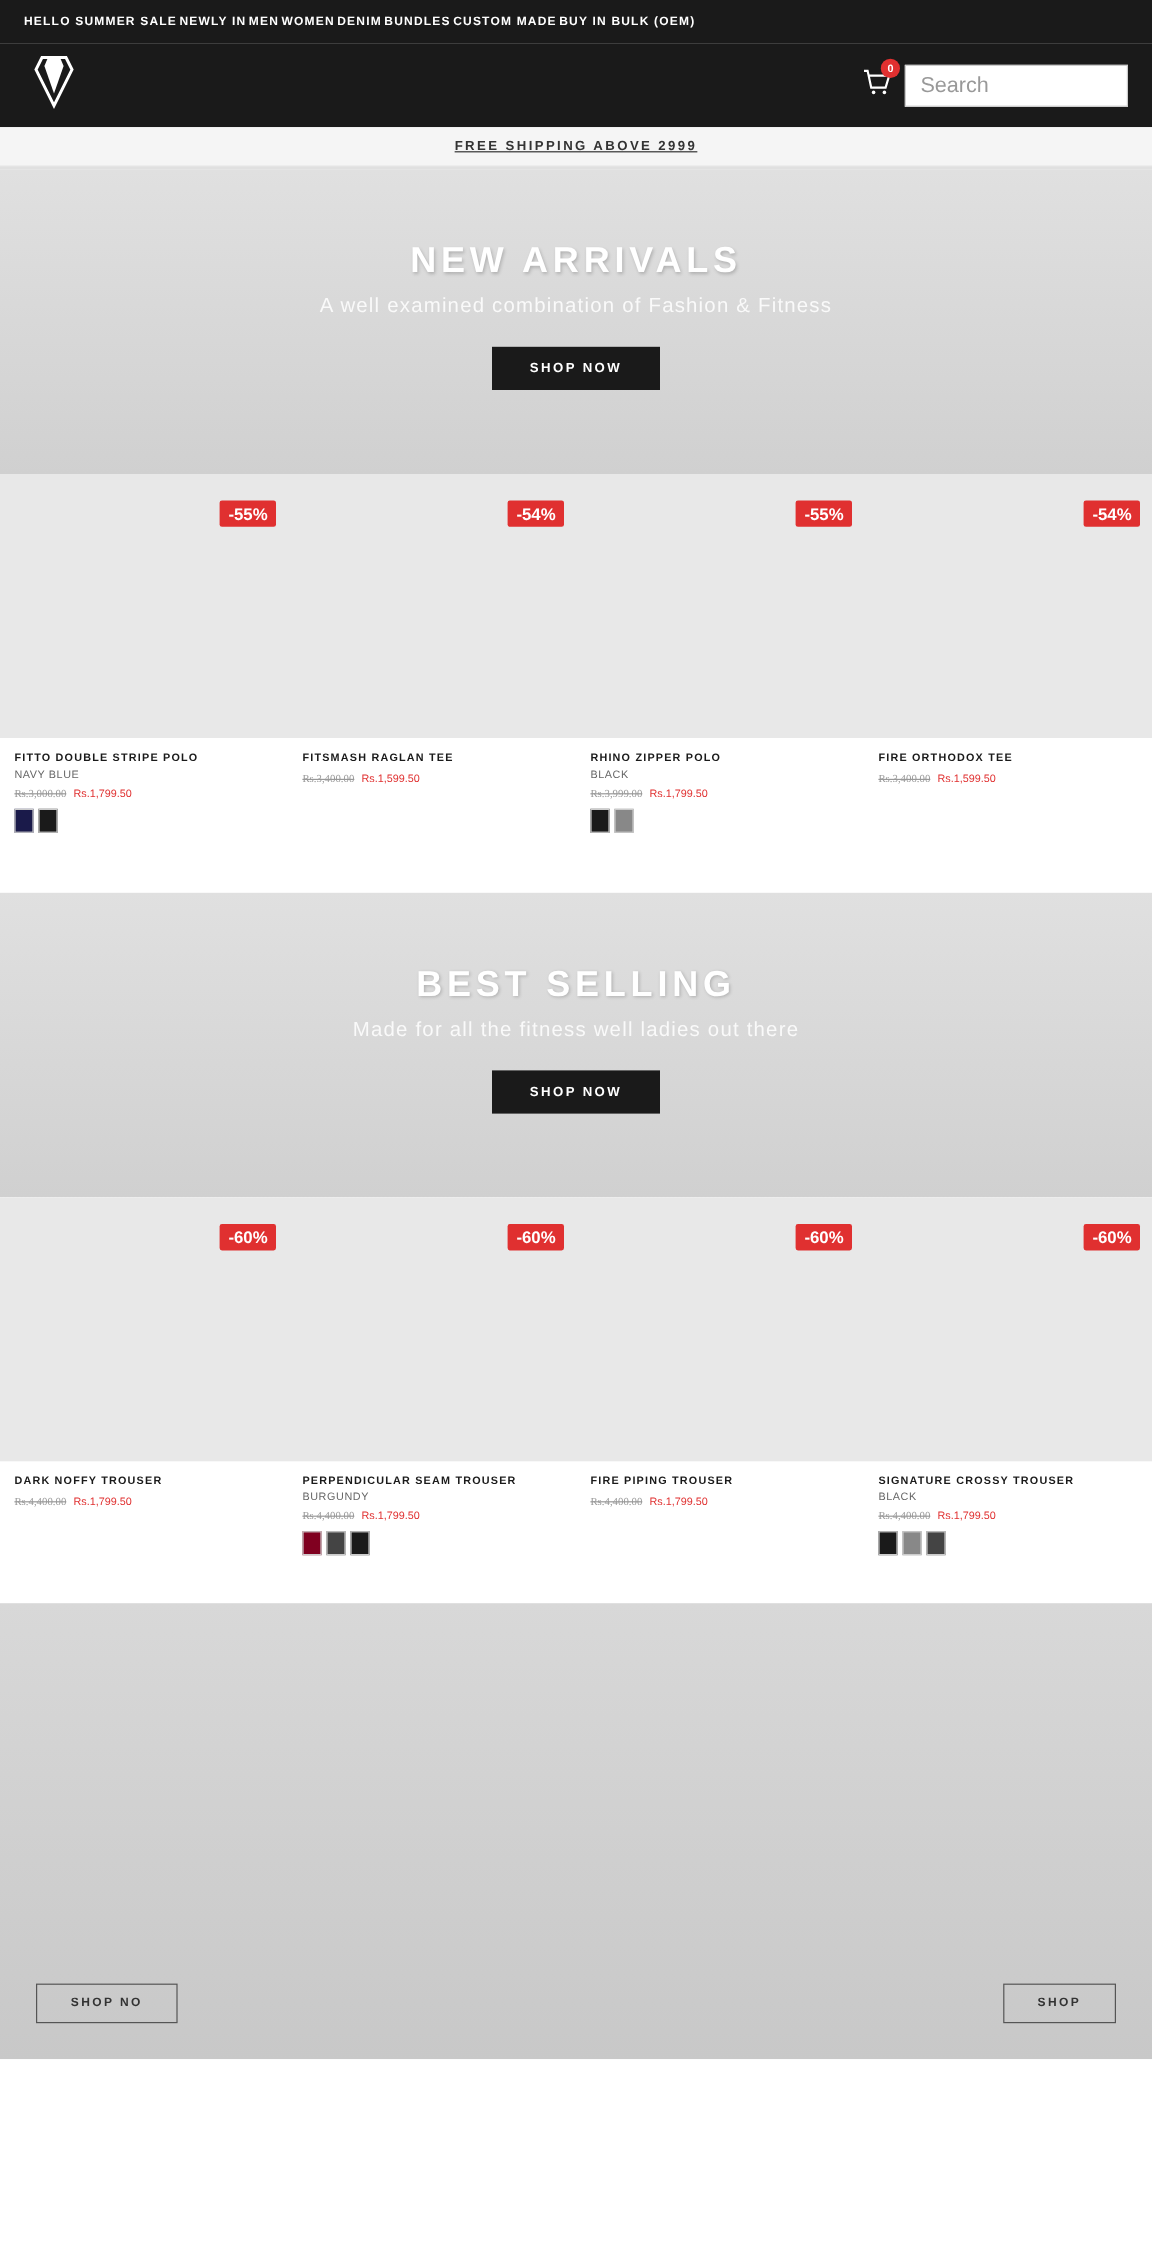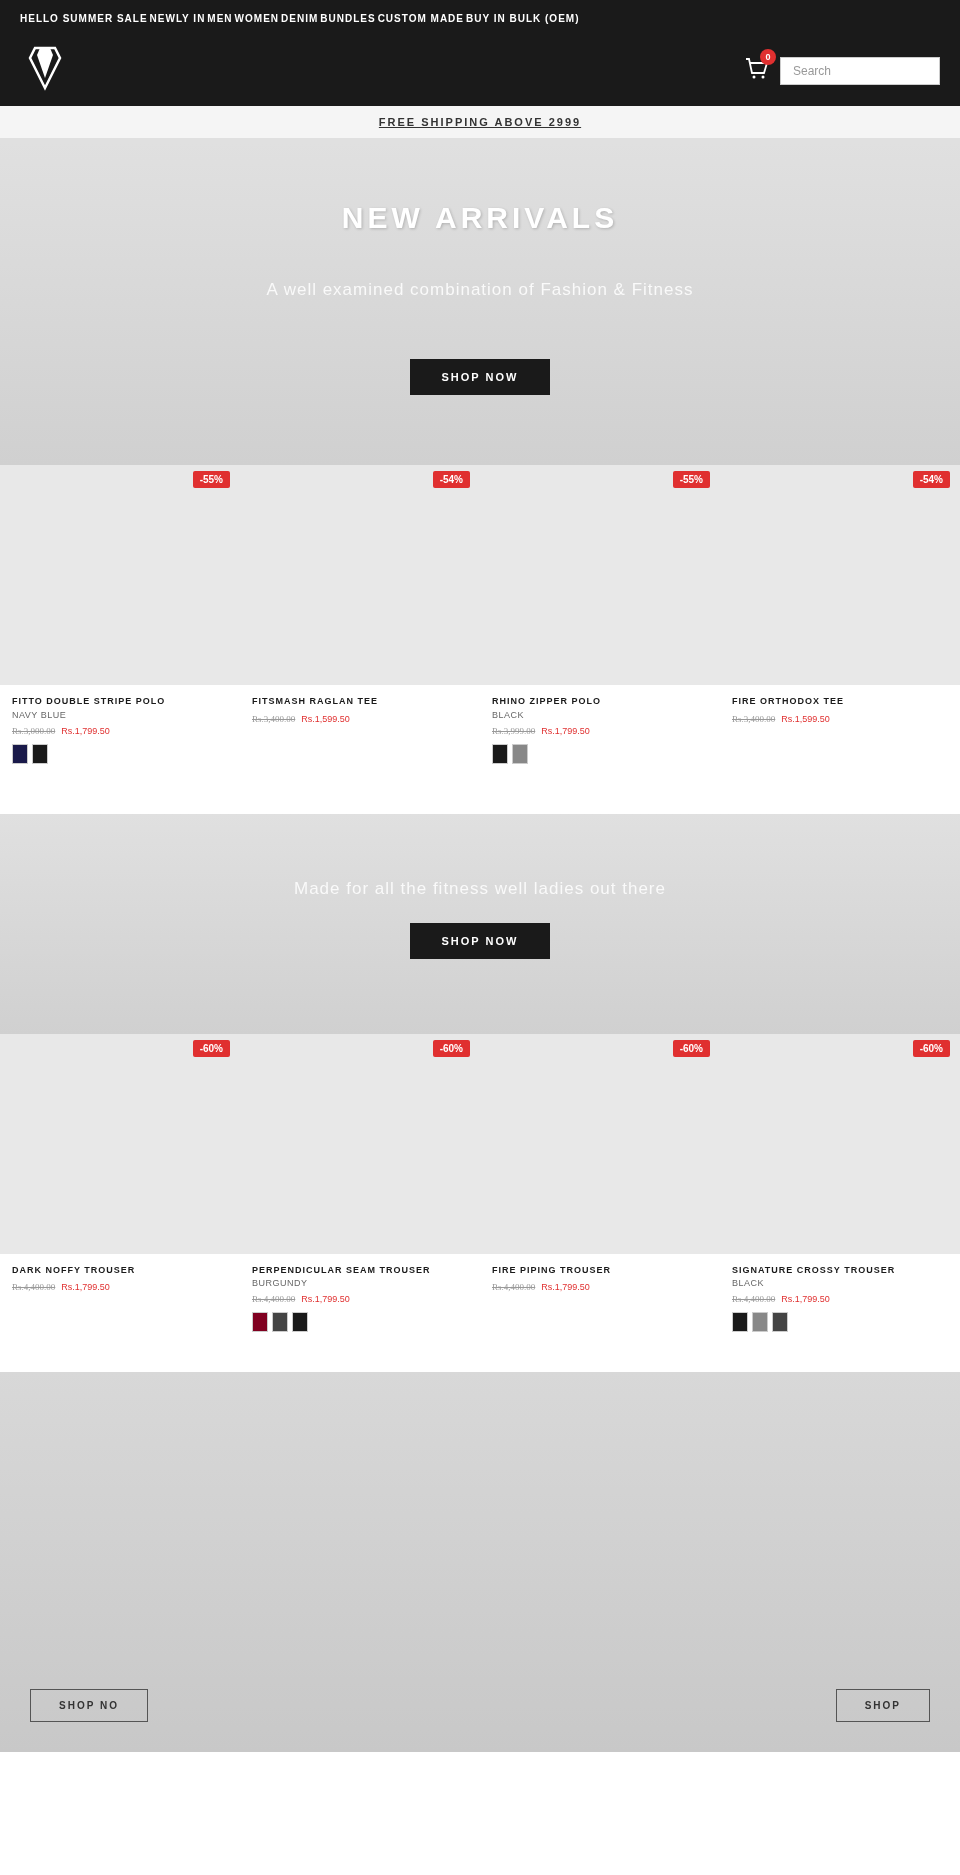--- a/index.html
+++ b/index.html
@@ -64,22 +64,22 @@
       height: 16px;
       display: flex;
       align-items: center;
       justify-content: center;
       font-weight: bold;
     }
     .search-box {
       background: #fff;
       border: 1px solid #ccc;
       padding: 6px 12px;
-      font-size: 12px;
-      width: 160px;
+      font-size: 18px;
+      width: 186px;
       color: #6d28d9;
     }
     .search-box::placeholder { color: #999; }
 
     
     .shipping-bar {
       background: #f5f5f5;
       text-align: center;
       padding: 10px;
       font-size: 11px;
@@ -93,21 +93,20 @@
     
     .hero-section {
       background: linear-gradient(180deg, #e0e0e0 0%, #d0d0d0 100%);
       display: flex;
       flex-direction: column;
       align-items: center;
       justify-content: center;
       padding: 60px 20px 70px;
       text-align: center;
       min-height: 220px;
-      gap: 35px;
     }
     .hero-title {
       font-size: 30px;
       font-weight: 800;
       letter-spacing: 4px;
       text-transform: uppercase;
       color: #fff;
       text-shadow: 1px 1px 3px rgba(0,0,0,0.2);
       margin-bottom: 10px;
     }
@@ -147,25 +146,25 @@
     }
     .product-image-wrapper {
       position: relative;
       background: #f0f0f0;
       width: 100%;
       height: 220px;
       overflow: hidden;
     }
     .discount-badge {
       position: absolute;
-      top: 6px;
+      top: 22px;
       right: 10px;
       background: #e03030;
       color: #fff;
-      font-size: 10px;
+      font-size: 14px;
       font-weight: 700;
       padding: 3px 7px;
       border-radius: 2px;
       z-index: 2;
     }
     .product-image-placeholder {
       width: 100%;
       height: 100%;
       background: #e8e8e8;
     }
@@ -370,20 +369,21 @@
             <span class="price-sale">Rs.1,599.50</span>
           </div>
         </div>
       </div>
     </div>
 </div>
 
 <div class="section-gap"></div>
 
 <section class="best-selling-section">
+  <h2 class="hero-title">BEST SELLING</h2>
   <p class="hero-subtitle">Made for all the fitness well ladies out there</p>
   <button class="shop-now-btn">SHOP NOW</button>
 </section>
 
 <div class="products-section">
   <div class="products-grid" id="best-selling-grid">
   <div class="product-card">
         <div class="product-image-wrapper">
           <span class="discount-badge">-60%</span>
           <div class="product-image-placeholder"></div>

